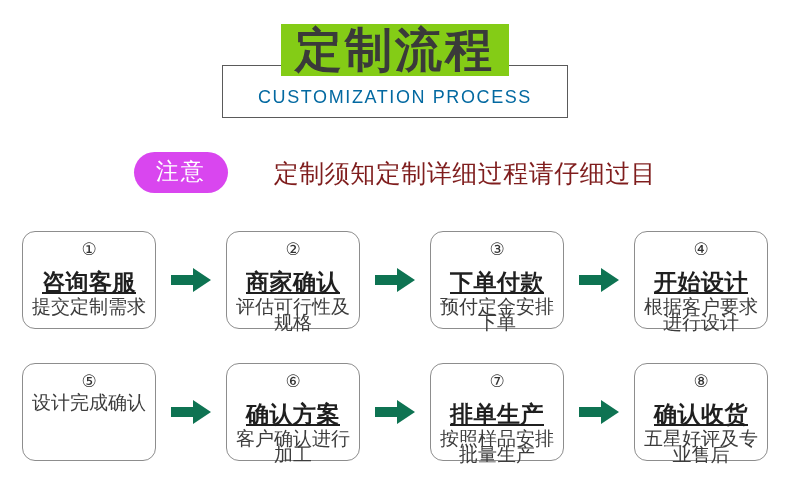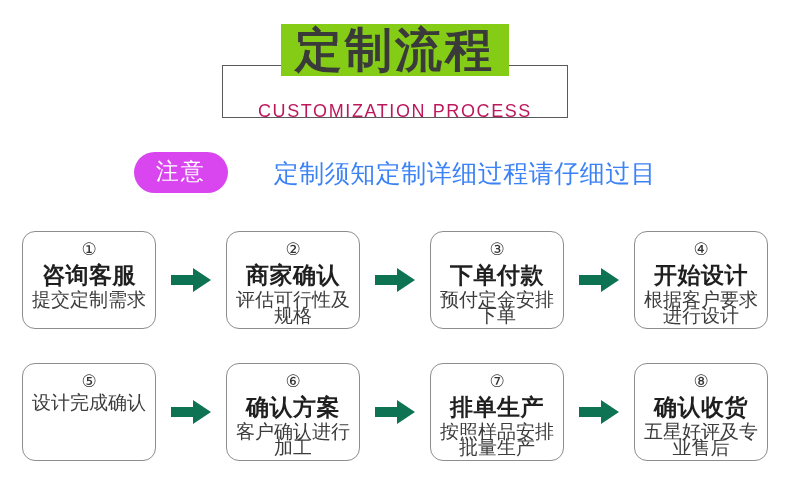--- a/index.html
+++ b/index.html
@@ -51,23 +51,22 @@
   }
   .header-sub {
     position: absolute;
     left: 0;
     top: 86px;
     width: 790px;
     text-align: center;
     font-size: 18px;
     line-height: 22px;
     letter-spacing: 1.6px;
-    color: #be185d;
+    color: #0369a1;
     font-weight: normal;
-    margin-top: 14px;
   }
 
   
   .notice-row {
     position: absolute;
     left: 0;
     top: 152px;
     width: 790px;
     display: flex;
     align-items: center;
@@ -81,21 +80,21 @@
     padding: 6px 22px 8px;
     font-size: 23px;
     line-height: 27px;
     letter-spacing: 2px;
     font-weight: normal;
     white-space: nowrap;
   }
   .notice-text {
     font-size: 25px;
     line-height: 30px;
-    color: #3b82f6;
+    color: #7f1d1d;
     letter-spacing: 0.5px;
     white-space: nowrap;
     margin-left: 28px;
   }
 
   
   .flow {
     position: absolute;
     left: 0;
     top: 228px;
@@ -128,22 +127,23 @@
     line-height: 22px;
     color: #333333;
     font-family: "DejaVu Sans", sans-serif;
   }
   .card-title {
     font-size: 23px;
     line-height: 28px;
     font-weight: bold;
     color: #1f1f1f;
     letter-spacing: 0.5px;
-    margin-top: 1px;
+    margin-top: 8px;
     white-space: nowrap;
+    text-decoration: underline;
   }
   .card-sub {
     font-size: 19px;
     line-height: 16px;
     color: #3c3c3c;
     text-align: center;
     margin-top: 3px;
     max-width: 124px;
     letter-spacing: 0px;
   }

